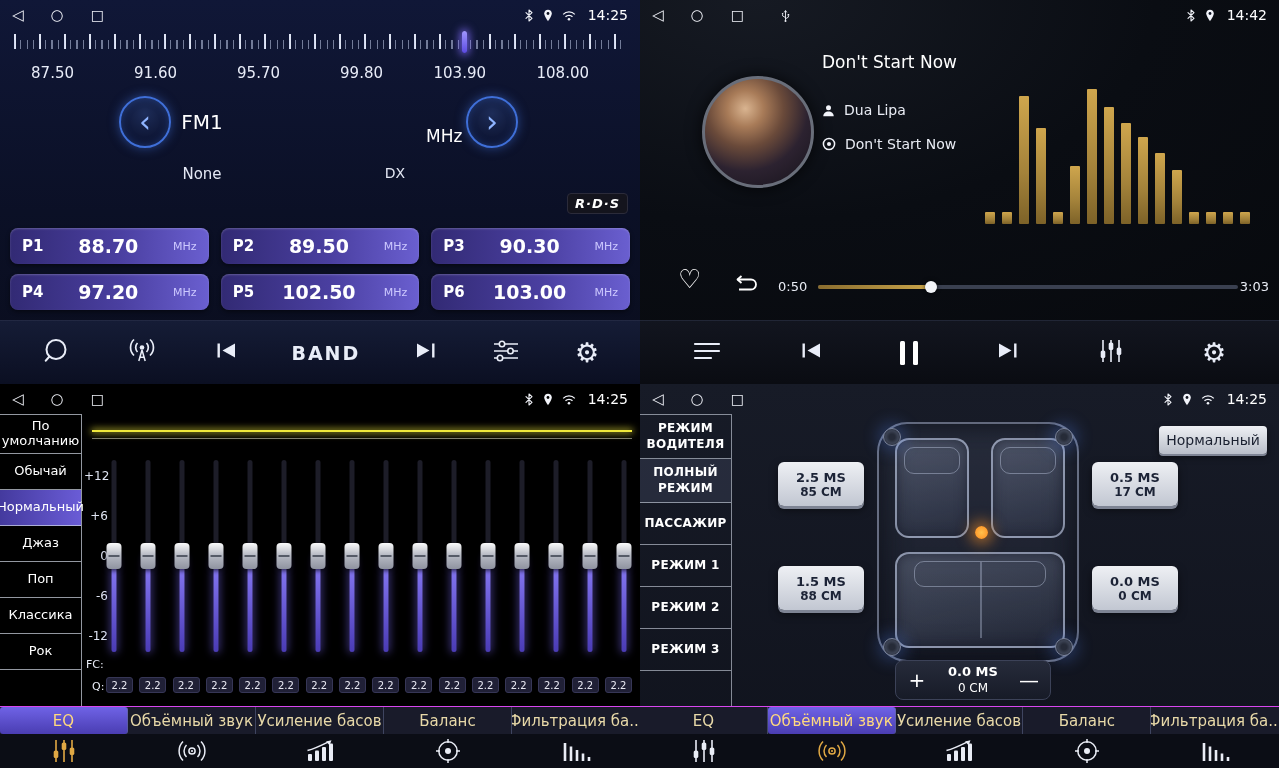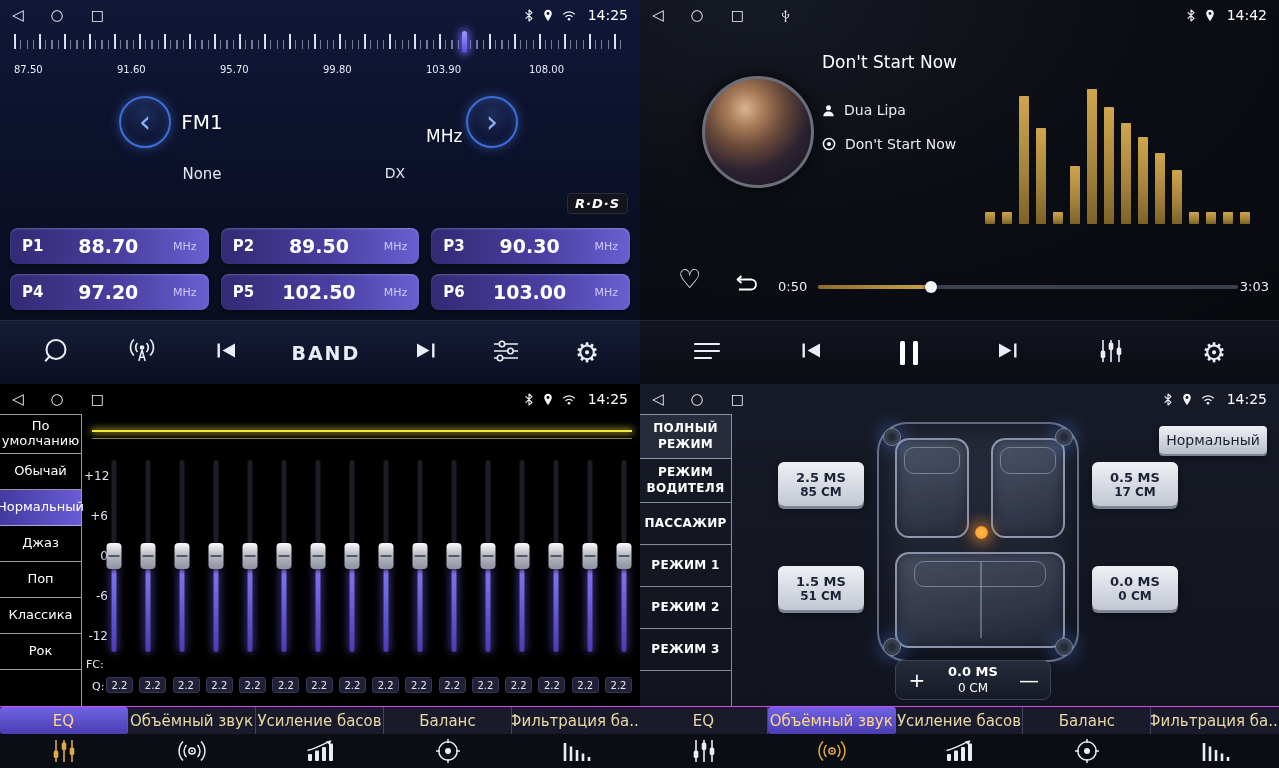--- a/index.html
+++ b/index.html
@@ -24,21 +24,21 @@
   .gear{font-size:27px;line-height:1}
   .pause{display:flex;gap:8px}
   .pause span{display:block;width:5px;height:24px;background:#fff;border-radius:1.5px}
 
   
   .q-radio{background:linear-gradient(180deg,#101737 0%,#0b1026 55%,#0a0d1d 100%)}
   .q-radio .toolbar{background:linear-gradient(180deg,#151c36,#0b0f22)}
   .ticks-major{position:absolute;top:34px;left:14px;width:612px;height:15px;background:repeating-linear-gradient(90deg,rgba(235,240,255,.95) 0 1.5px,transparent 1.5px 25px)}
   .ticks-minor{position:absolute;top:40px;left:14px;width:612px;height:9px;background:repeating-linear-gradient(90deg,rgba(195,205,235,.55) 0 1px,transparent 1px 6.25px)}
   .freq-pointer{position:absolute;top:31px;left:462px;width:5px;height:22px;border-radius:3px;background:linear-gradient(180deg,#a096ff,#5b4ae0);box-shadow:0 0 9px 2px rgba(130,110,255,.85)}
-  .scale-label{position:absolute;top:64px;width:60px;text-align:left;font-size:10px;color:#e8ecf8}
+  .scale-label{position:absolute;top:64px;width:60px;text-align:right;font-size:15px;color:#e8ecf8}
   .round-btn{position:absolute;width:52px;height:52px;border-radius:50%;background:radial-gradient(circle at 50% 32%,#1d2c58,#0c1330 72%);border:2px solid #3f6fd8;box-shadow:0 0 11px rgba(63,111,216,.55),inset 0 0 9px rgba(63,111,216,.4);color:#8fb4ff;font-size:30px;display:flex;align-items:center;justify-content:center;line-height:1}
   .btn-left{left:119px;top:96px}
   .btn-right{left:466px;top:96px}
   .band-name{position:absolute;left:176px;top:110px;width:52px;text-align:center;font-size:20px}
   .band-sub{position:absolute;left:172px;top:165px;width:60px;text-align:center;font-size:15px;color:#e4e8f4}
   .freq-big{position:absolute;left:225px;top:94px;width:190px;text-align:center;font-size:44px;font-weight:700;letter-spacing:1px}
   .freq-unit{position:absolute;left:426px;top:126px;font-size:17px}
   .dx-label{position:absolute;left:380px;top:165px;width:30px;text-align:center;font-size:14px;color:#e4e8f4}
   .rds-badge{position:absolute;right:12px;top:193px;font-size:13px;font-style:italic;font-weight:700;background:#14141d;border:1px solid #2b2b3a;border-radius:4px;padding:2px 7px;letter-spacing:1px}
   .presets{position:absolute;left:10px;right:10px;top:228px;display:grid;grid-template-columns:repeat(3,1fr);grid-auto-rows:36px;gap:10px 12px}
@@ -592,22 +592,22 @@
               <path d="M1.2 4.4 A8 8 0 0 1 12.8 4.4" fill="none" stroke="currentColor" stroke-width="1.3"></path>
               <path d="M3.5 6.8 A4.8 4.8 0 0 1 10.5 6.8" fill="none" stroke="currentColor" stroke-width="1.3"></path>
               <circle cx="7" cy="9.3" r="1.3" fill="currentColor"></circle>
             </svg>
           </span>
         <span class="sb-time">14:25</span>
       </div>
     </header>
 
     <aside class="s-sidebar" id="surround-modes">
+        <div class="s-mode">РЕЖИМ ВОДИТЕЛЯ</div>
         <div class="s-mode active">ПОЛНЫЙ РЕЖИМ</div>
-        <div class="s-mode">РЕЖИМ ВОДИТЕЛЯ</div>
         <div class="s-mode">ПАССАЖИР</div>
         <div class="s-mode">РЕЖИМ 1</div>
         <div class="s-mode">РЕЖИМ 2</div>
         <div class="s-mode">РЕЖИМ 3</div>
       </aside>
 
     <button class="norm-btn">Нормальный</button>
 
     <div class="car-panel">
       <div class="seat seat-fl"></div>
@@ -623,21 +623,21 @@
     <div class="delay-box db-fl">
       <span class="delay-ms">2.5 MS</span>
       <span class="delay-cm">85 СМ</span>
     </div>
     <div class="delay-box db-fr">
       <span class="delay-ms">0.5 MS</span>
       <span class="delay-cm">17 СМ</span>
     </div>
     <div class="delay-box db-rl">
       <span class="delay-ms">1.5 MS</span>
-      <span class="delay-cm">51 СМ</span>
+      <span class="delay-cm">88 СМ</span>
     </div>
     <div class="delay-box db-rr">
       <span class="delay-ms">0.0 MS</span>
       <span class="delay-cm">0 СМ</span>
     </div>
 
     <div class="stepper">
       <button class="step-btn">+</button>
       <div class="step-val">
         <div>0.0 MS</div>

